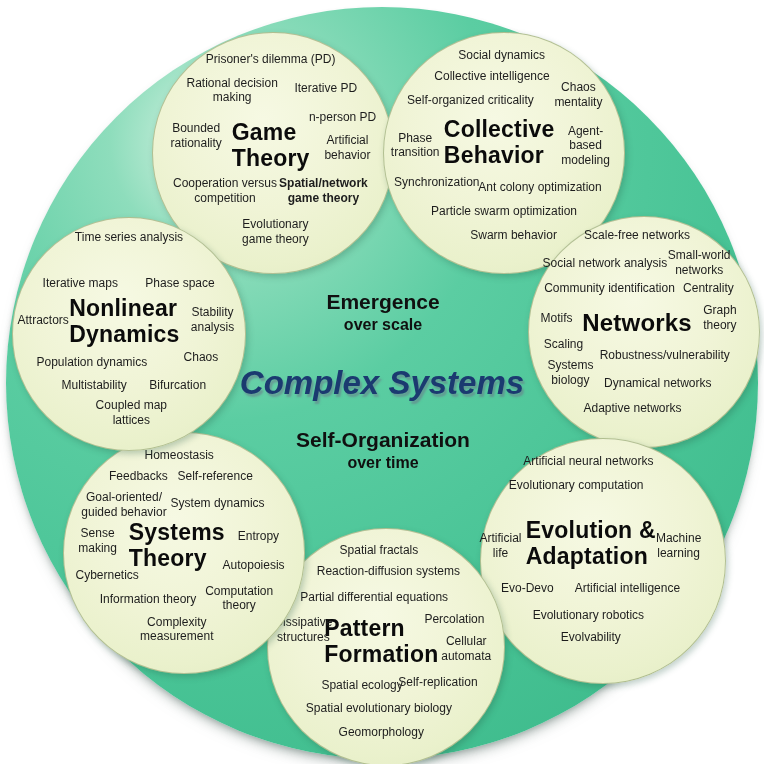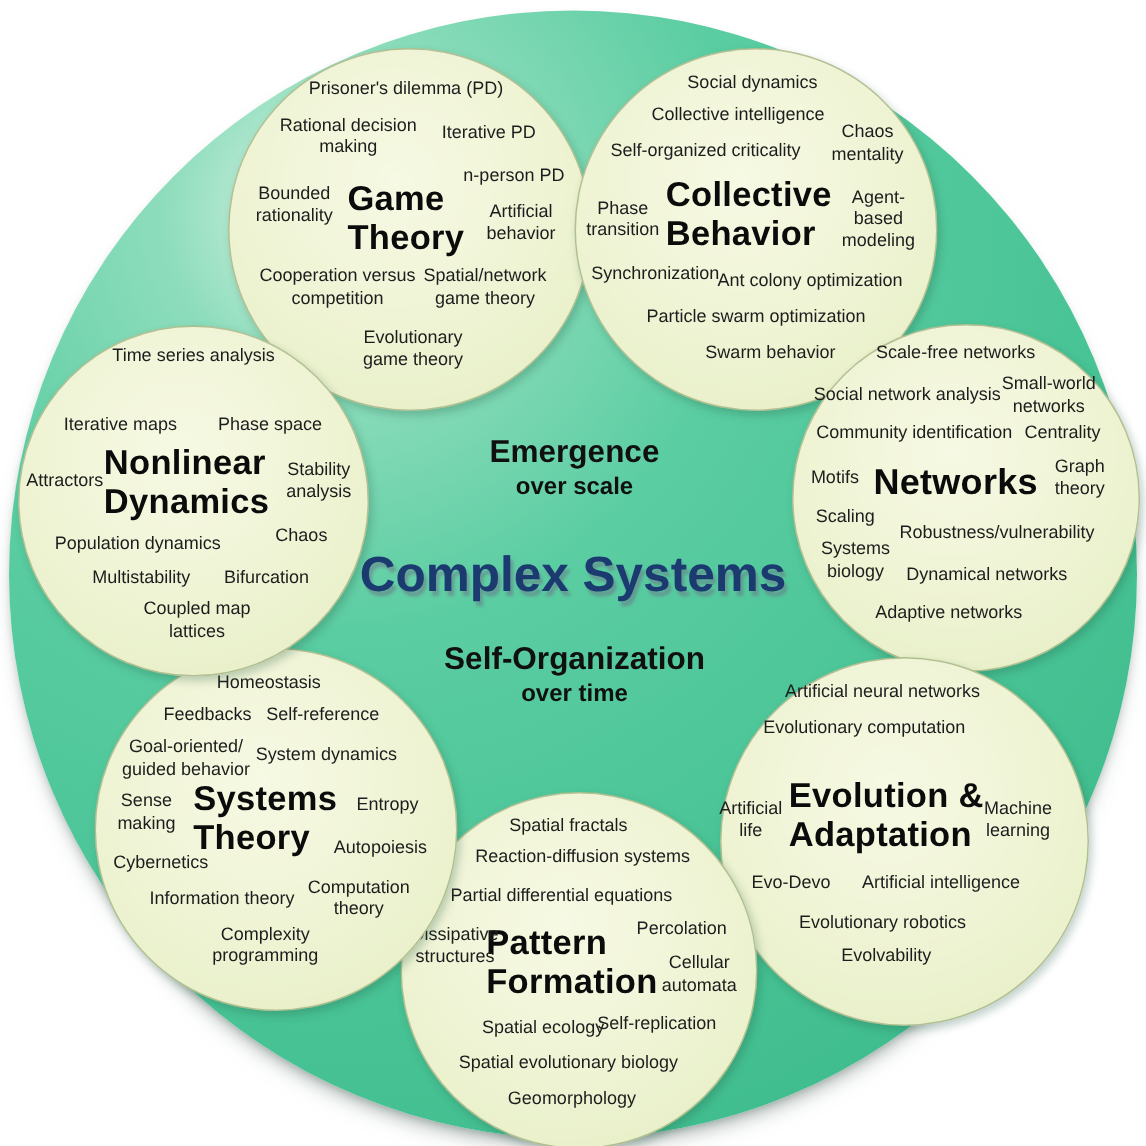--- a/index.html
+++ b/index.html
@@ -32,20 +32,21 @@
   }
   .center-label{
     position:absolute;transform:translate(-50%,-50%);
     color:#101010;font-weight:bold;text-align:center;white-space:nowrap;
   }
   #emergence-title{left:383px;top:302px;font-size:21px;}
   #emergence-sub{left:383px;top:325px;font-size:16px;}
   #main-title{
     left:382px;top:383px;font-size:33px;font-weight:bold;color:#1b3a70;
     text-shadow:2px 3px 2px rgba(105,125,138,0.6);
+    font-style:italic;
   }
   #selforg-title{left:383px;top:440px;font-size:21px;}
   #selforg-sub{left:383px;top:463px;font-size:16px;}
 </style>
 </head>
 <body>
 
 <div id="stage">
   <div id="big-circle"></div>
 
@@ -65,21 +66,21 @@
         <div class="topic" style="left: 33%; top: 24%;">Rational decision
 making</div>
         <div class="topic" style="left: 72%; top: 23%;">Iterative PD</div>
         <div class="topic" style="left: 79%; top: 35%;">n-person PD</div>
         <div class="topic" style="left: 18%; top: 43%;">Bounded
 rationality</div>
         <div class="topic" style="left: 81%; top: 48%;">Artificial
 behavior</div>
         <div class="topic" style="left: 30%; top: 66%;">Cooperation versus
 competition</div>
-        <div class="topic" style="left: 71%; top: 66%;">Spatial/network
+        <div class="topic" style="left: 71%; top: 66%; font-weight: bold;">Spatial/network
 game theory</div>
         <div class="topic" style="left: 51%; top: 83%;">Evolutionary
 game theory</div>
       </div>
       <div class="cluster" style="left: 383px; top: 32px; width: 240px; height: 240px;">
         <div class="cluster-title" style="left: 48%; top: 46%;">Collective
 Behavior</div>
         <div class="topic" style="left: 49%; top: 9%;">Social dynamics</div>
         <div class="topic" style="left: 45%; top: 18%;">Collective intelligence</div>
         <div class="topic" style="left: 81%; top: 26%;">Chaos
@@ -154,21 +155,21 @@
         <div class="topic" style="left: 64%; top: 29%;">System dynamics</div>
         <div class="topic" style="left: 14%; top: 45%;">Sense
 making</div>
         <div class="topic" style="left: 81%; top: 43%;">Entropy</div>
         <div class="topic" style="left: 79%; top: 55%;">Autopoiesis</div>
         <div class="topic" style="left: 18%; top: 59%;">Cybernetics</div>
         <div class="topic" style="left: 35%; top: 69%;">Information theory</div>
         <div class="topic" style="left: 73%; top: 69%;">Computation
 theory</div>
         <div class="topic" style="left: 47%; top: 82%;">Complexity
-programming</div>
+measurement</div>
       </div>
       <div class="cluster" style="left: 12px; top: 217px; width: 232px; height: 232px;">
         <div class="cluster-title" style="left: 48%; top: 45%;">Nonlinear
 Dynamics</div>
         <div class="topic" style="left: 50%; top: 8%;">Time series analysis</div>
         <div class="topic" style="left: 29%; top: 28%;">Iterative maps</div>
         <div class="topic" style="left: 72%; top: 28%;">Phase space</div>
         <div class="topic" style="left: 13%; top: 44%;">Attractors</div>
         <div class="topic" style="left: 86%; top: 44%;">Stability
 analysis</div>

